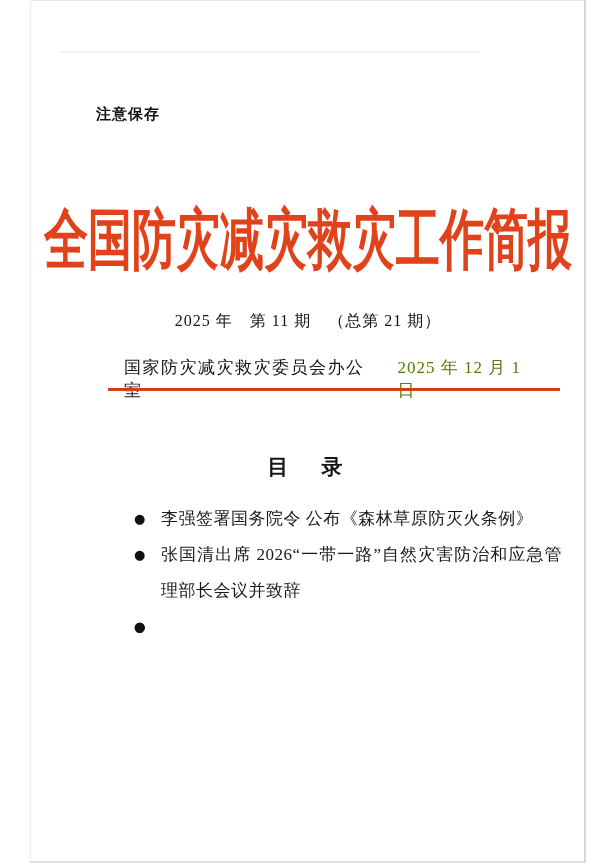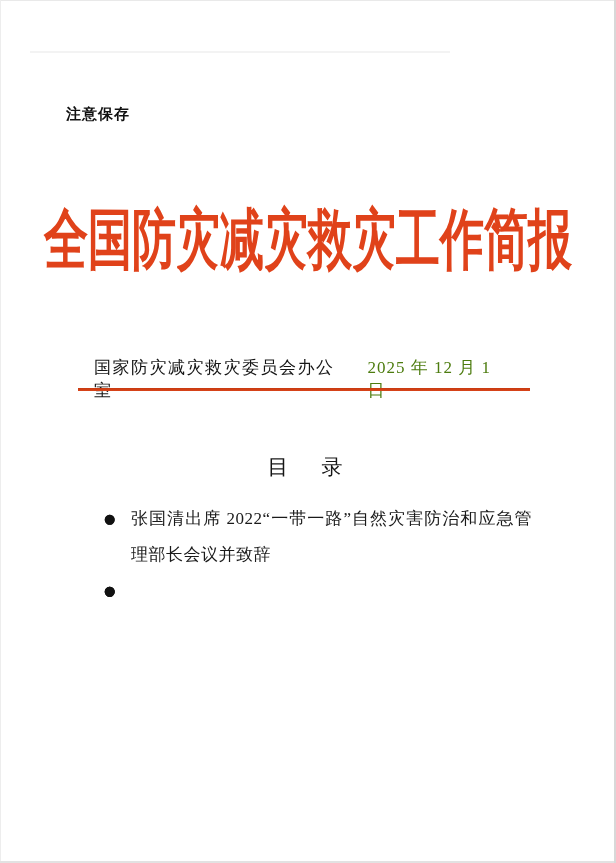--- a/index.html
+++ b/index.html
@@ -2,21 +2,21 @@
 <html style="--title-red: #e0421a; --rule-red: #d8441a;"><head>
 <meta charset="utf-8">
 <style>
   html, body {
     margin: 0;
     padding: 0;
     background: #ffffff;
   }
   .page {
     position: relative;
-    width: 616px;
+    width: 556px;
     height: 863px;
     margin: 0 auto;
     background: #ffffff;
     overflow: hidden;
     font-family: "Liberation Serif", "DejaVu Serif", serif;
     color: #1c1c1c;
     box-shadow:
       inset -2px 0 0 #d8d8d8,
       inset 0 -2px 0 #e2e2e2,
       inset 1px 0 0 #ededed,
@@ -96,21 +96,21 @@
     background: linear-gradient(#c83a10, var(--rule-red, #d8441a));
   }
   .toc-heading {
     position: absolute;
     top: 453px;
     left: 0;
     right: 0;
     margin: 0;
     text-align: center;
     font-size: 21px;
-    font-weight: normal;
+    font-weight: bold;
     letter-spacing: 6px;
     color: #151515;
   }
   .toc-list {
     position: absolute;
     top: 501px;
     left: 104px;
     width: 428px;
     margin: 0;
     padding: 0;
@@ -139,37 +139,39 @@
 <body>
 
 <div class="page">
 
   <div class="scan-artifact"></div>
 
   <div class="keep-note">注意保存</div>
 
   <h1 class="masthead-title">全国防灾减灾救灾工作简报</h1>
 
+  <div class="issue-line">2025 年　第 11 期　（总第 21 期）</div>
 
   <div class="header-row">
     <span class="issuer">国家防灾减灾救灾委员会办公室</span>
     <span class="issue-date">2025 年 12 月 1 日</span>
   </div>
 
   <div class="red-rule"></div>
 
   <h2 class="toc-heading">目　录</h2>
 
   <ul class="toc-list">
     <li class="toc-item">
       <span class="toc-bullet">●</span>
+      <span class="toc-text">李强签署国务院令 公布《森林草原防灭火条例》</span>
     </li>
     <li class="toc-item">
       <span class="toc-bullet">●</span>
-      <span class="toc-text">张国清出席 2022“一带一路”自然灾害防治和应急管理部长会议并致辞</span>
+      <span class="toc-text">张国清出席 2026“一带一路”自然灾害防治和应急管理部长会议并致辞</span>
     </li>
     <li class="toc-item">
       <span class="toc-bullet">●</span>
     </li>
     <li class="toc-item">
       <span class="toc-bullet">●</span>
     </li>
     <li class="toc-item">
       <span class="toc-bullet">●</span>
     </li>

